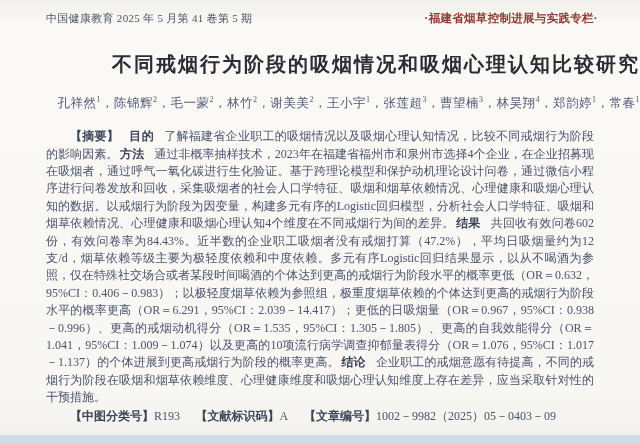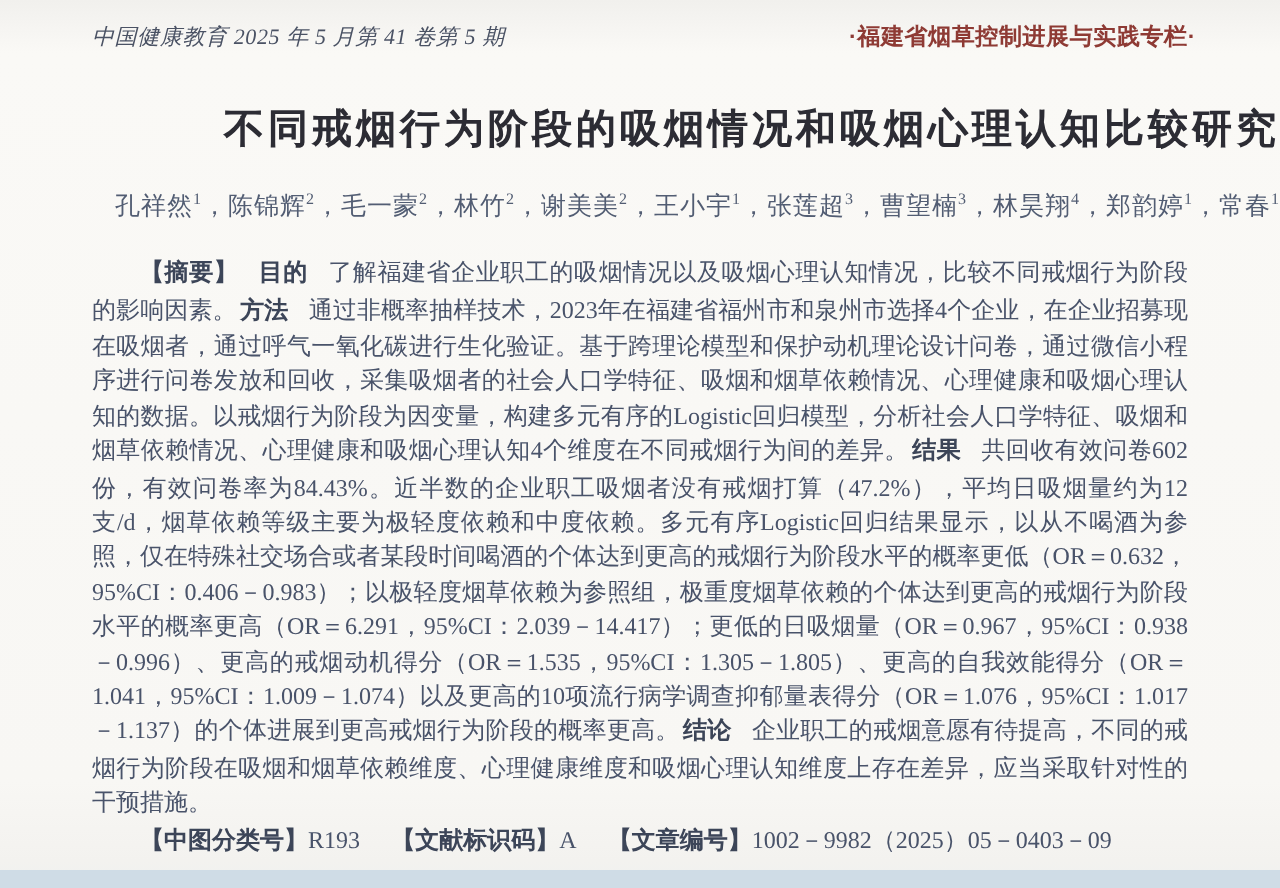--- a/index.html
+++ b/index.html
@@ -11,39 +11,39 @@
   .page{
     position:relative;width:640px;height:444px;overflow:hidden;
     background:linear-gradient(180deg,#f1f0ed 0%,#faf9f6 6%,#f8f7f4 88%,#f3f2ef 97%,#eef0f0 100%);
     color:#49536a;
   }
   .hdr{
     display:flex;justify-content:space-between;align-items:baseline;
     padding:11px 42px 0 46px;
     font-size:11px;letter-spacing:0.3px;
   }
-  .hdr-left{color:#4a5264;font-style:italic;}
+  .hdr-left{color:#4a5264;}
   .hdr-right{color:#8e3a34;font-weight:700;font-family:"Liberation Sans","DejaVu Sans",sans-serif;font-size:11.5px;}
   .title{
     margin-top:25px;text-align:right;
     font-family:"Liberation Sans","DejaVu Sans",sans-serif;
     font-size:20px;font-weight:700;color:#2c2c34;letter-spacing:2px;
   }
   .authors{
     margin-top:17px;text-align:right;
     font-size:12.5px;color:#525d73;letter-spacing:0.5px;
   }
   .authors sup{font-size:8px;color:#525d73;}
   .abstract{
     margin:16px 46px 0 46px;
     font-size:12px;line-height:17.4px;text-align:justify;
     text-indent:2em;color:#49536a;
   }
   .b{
-    font-family:Liberation Mono, monospace;
+    font-family:Liberation Serif, serif;
     font-weight:700;color:#3c4558;
   }
   .b.runin{margin-right:0.85em;}
   .b.mid{margin-left:0.15em;margin-right:0.85em;}
   .line{
     margin:1px 46px 0 46px;
     font-size:12px;line-height:17.5px;color:#49536a;
   }
   .indent2{text-indent:2em;}
   .metagap{margin-left:1.3em;}

